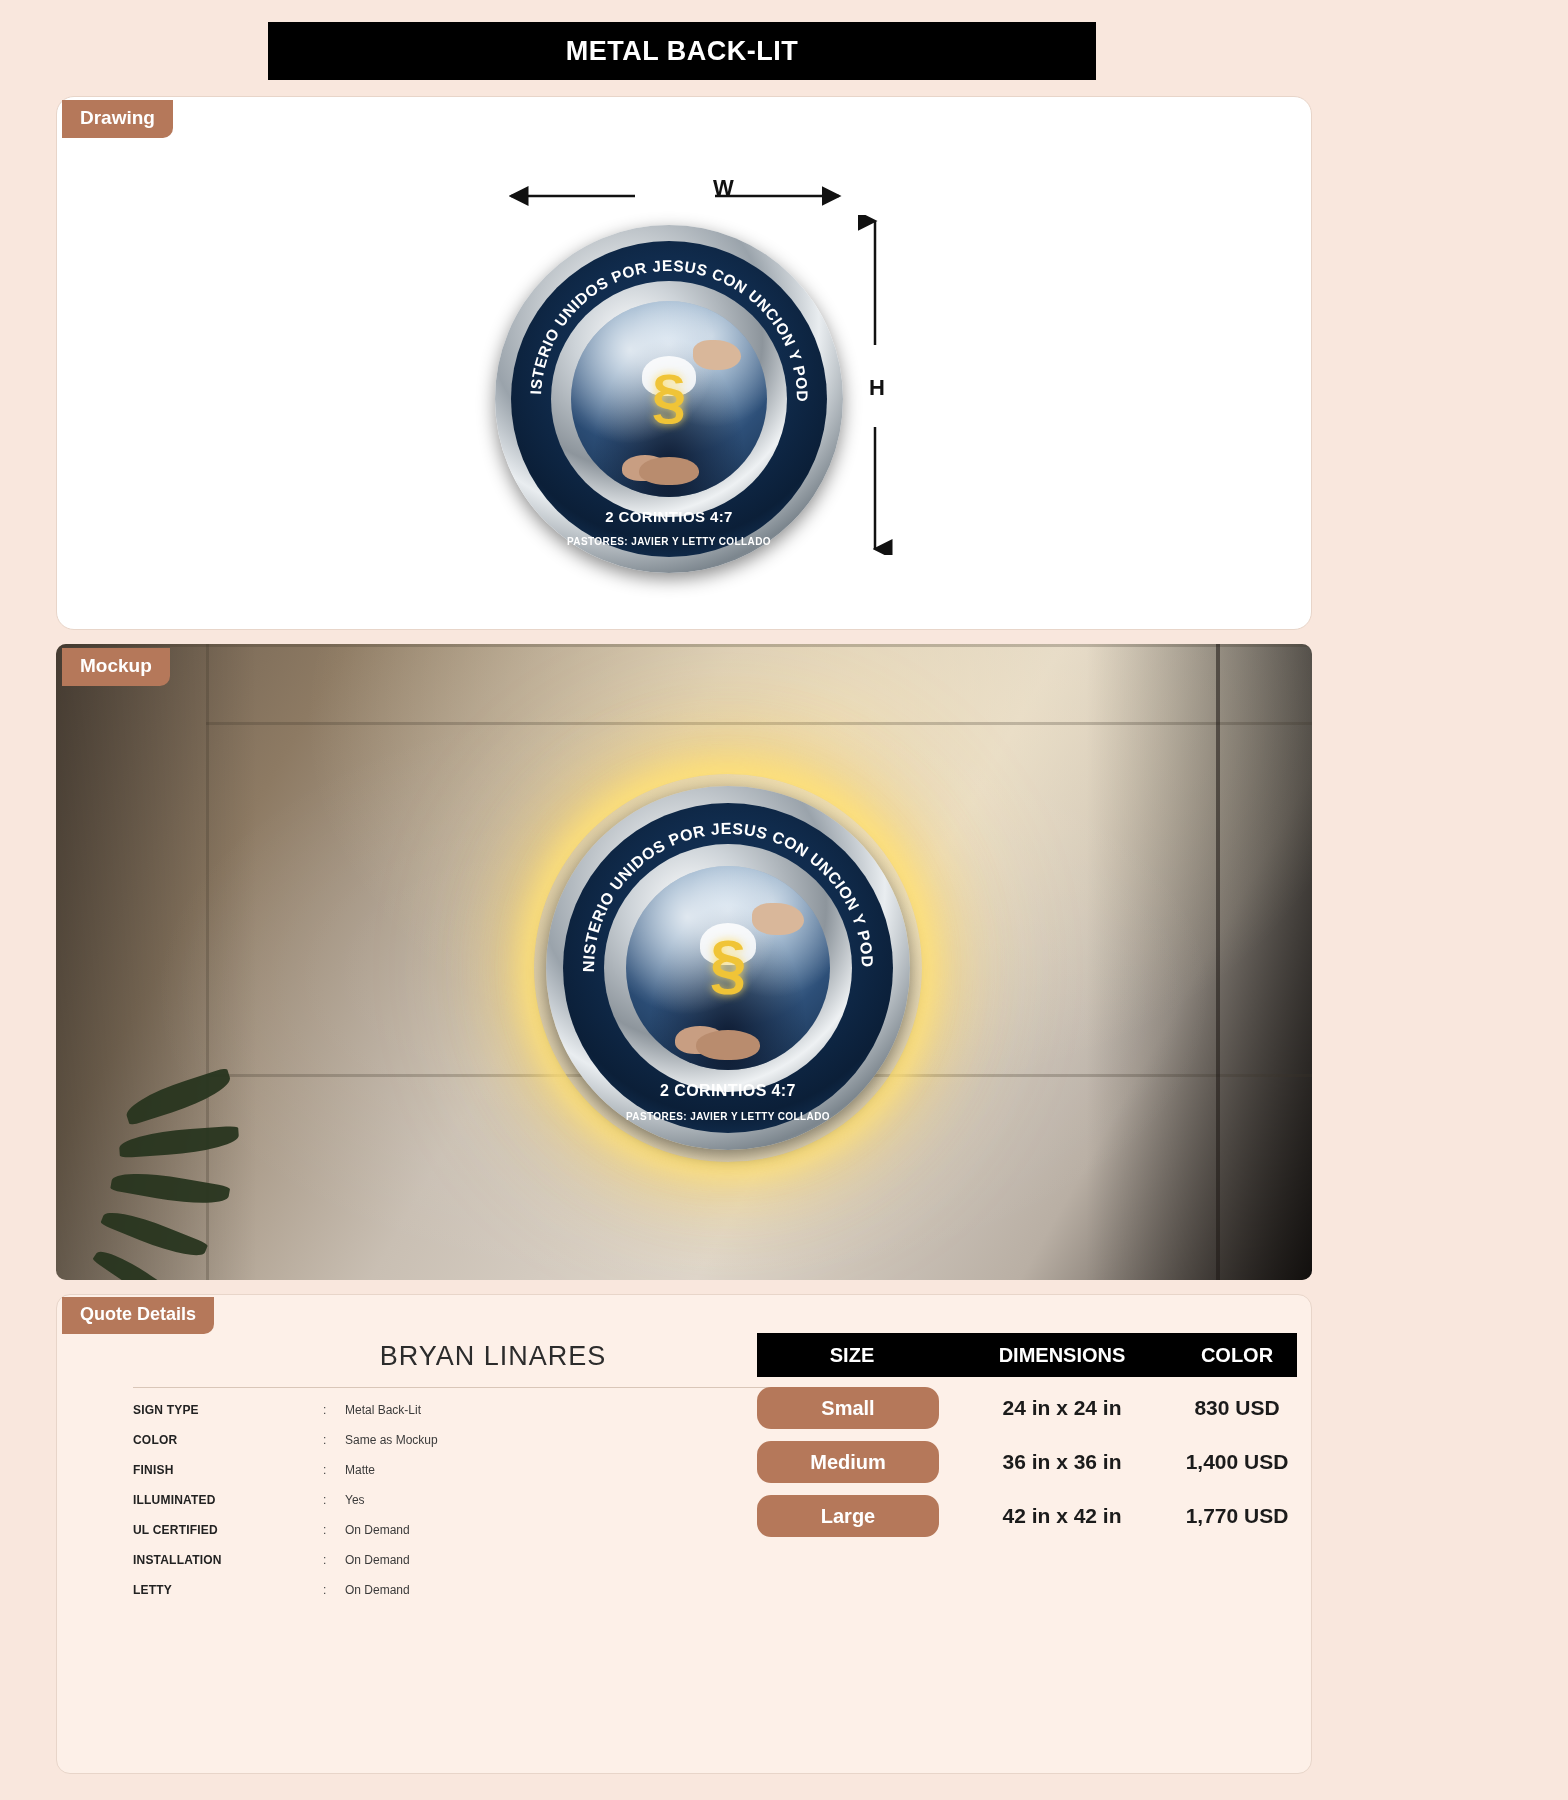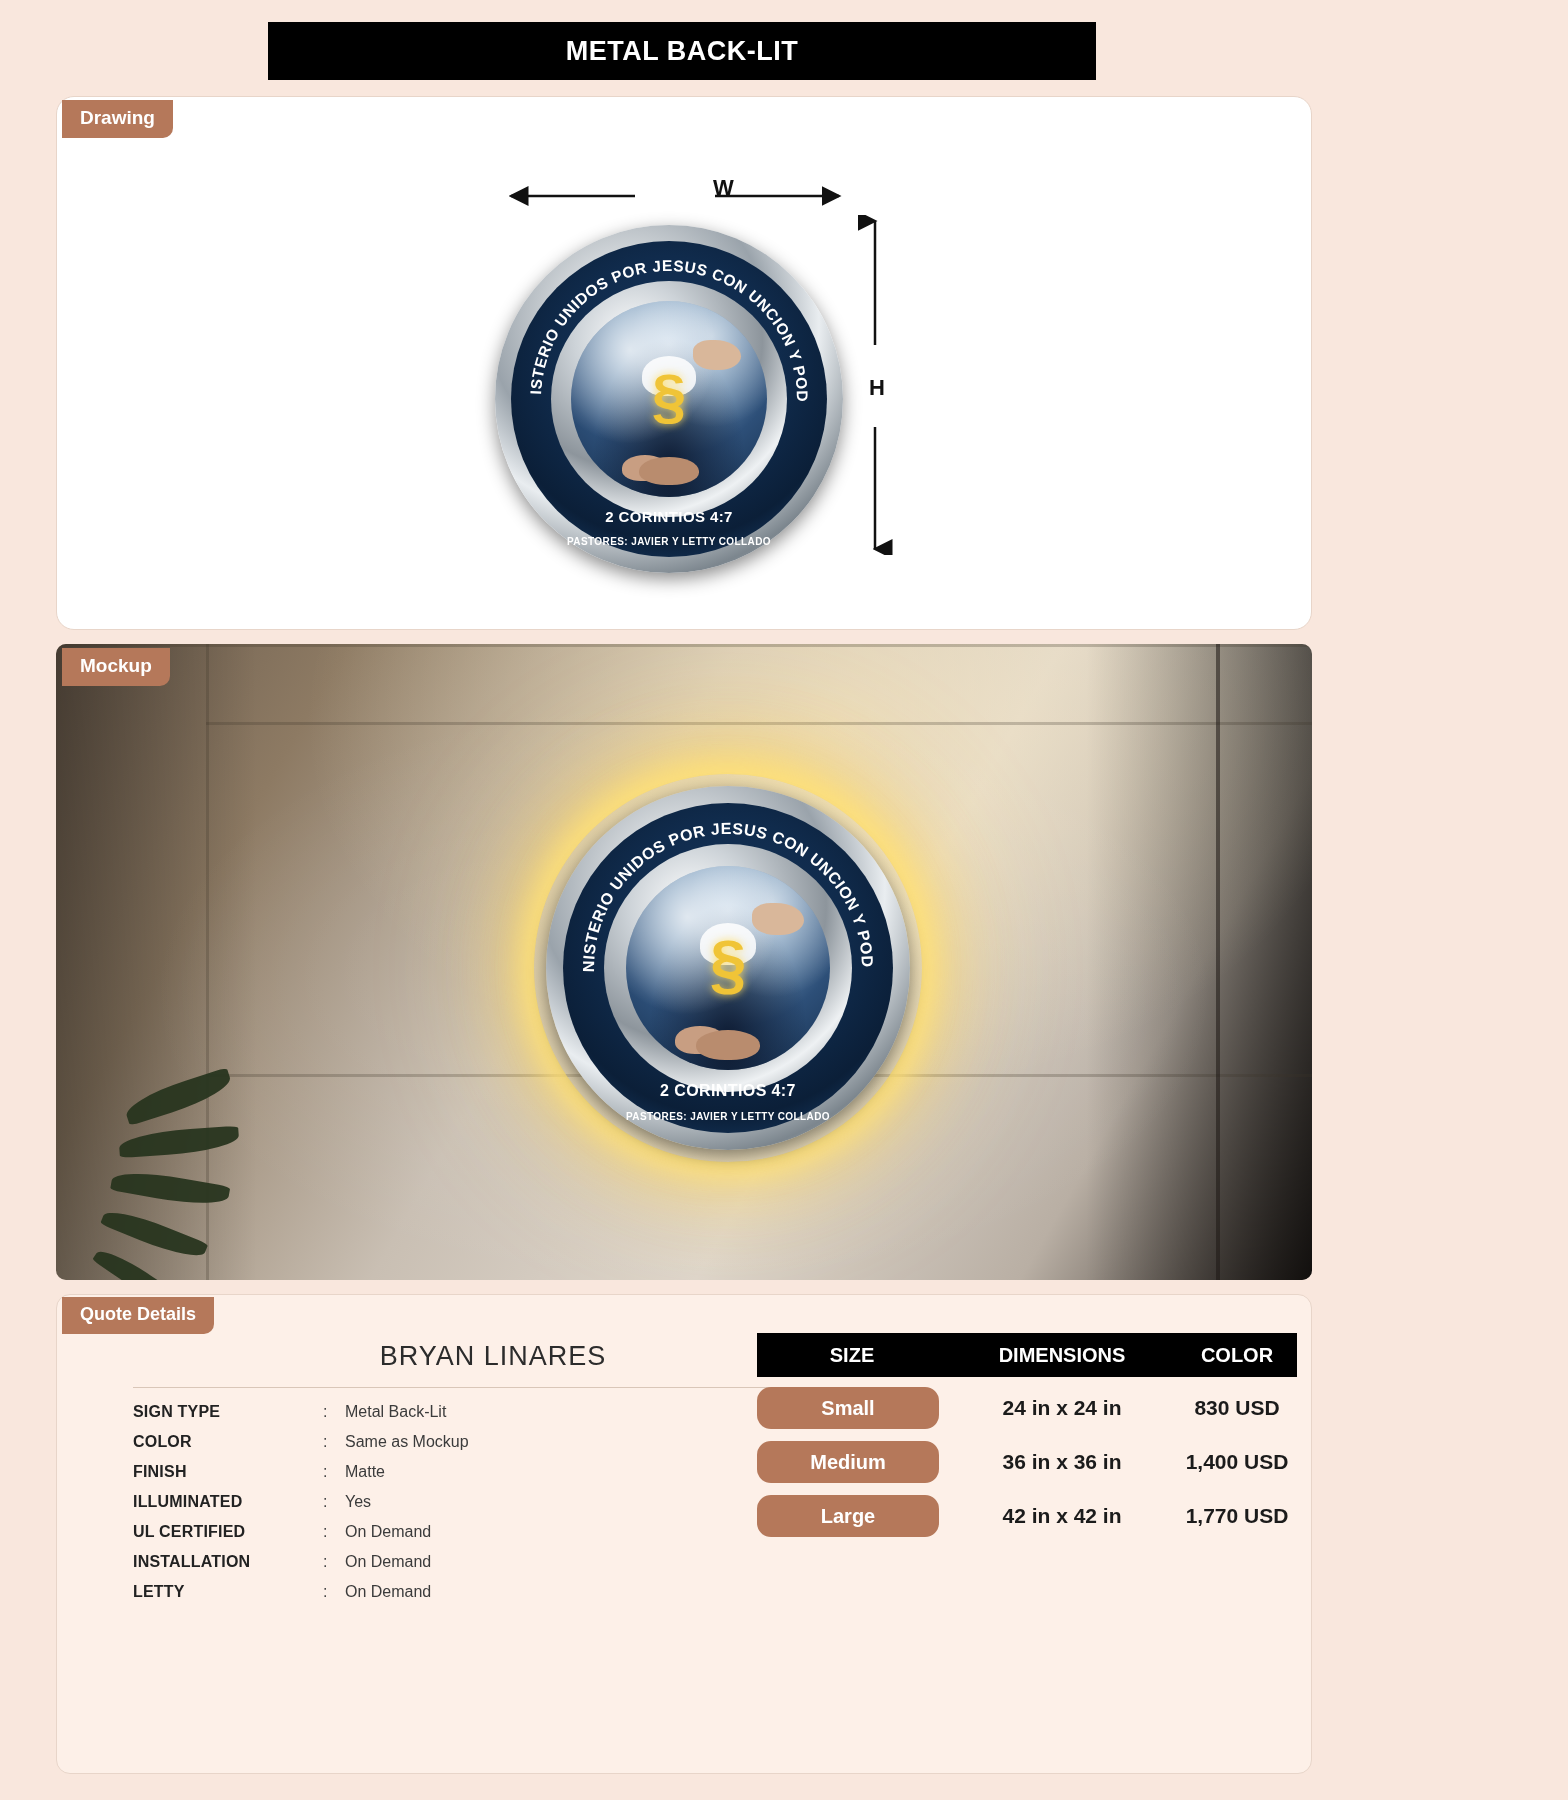--- a/index.html
+++ b/index.html
@@ -227,21 +227,21 @@
   .spec-list {
     position: absolute;
     left: 76px;
     top: 108px;
     width: 640px;
   }
   .spec-row {
     display: flex;
     align-items: baseline;
     height: 30px;
-    font-size: 16px;
+    font-size: 12px;
   }
   .spec-label {
     width: 190px;
     font-weight: bold;
     color: #222;
     letter-spacing: 0.2px;
   }
   .spec-colon { width: 22px; color: #444; }
   .spec-value { color: #3b3b3b; }
 

